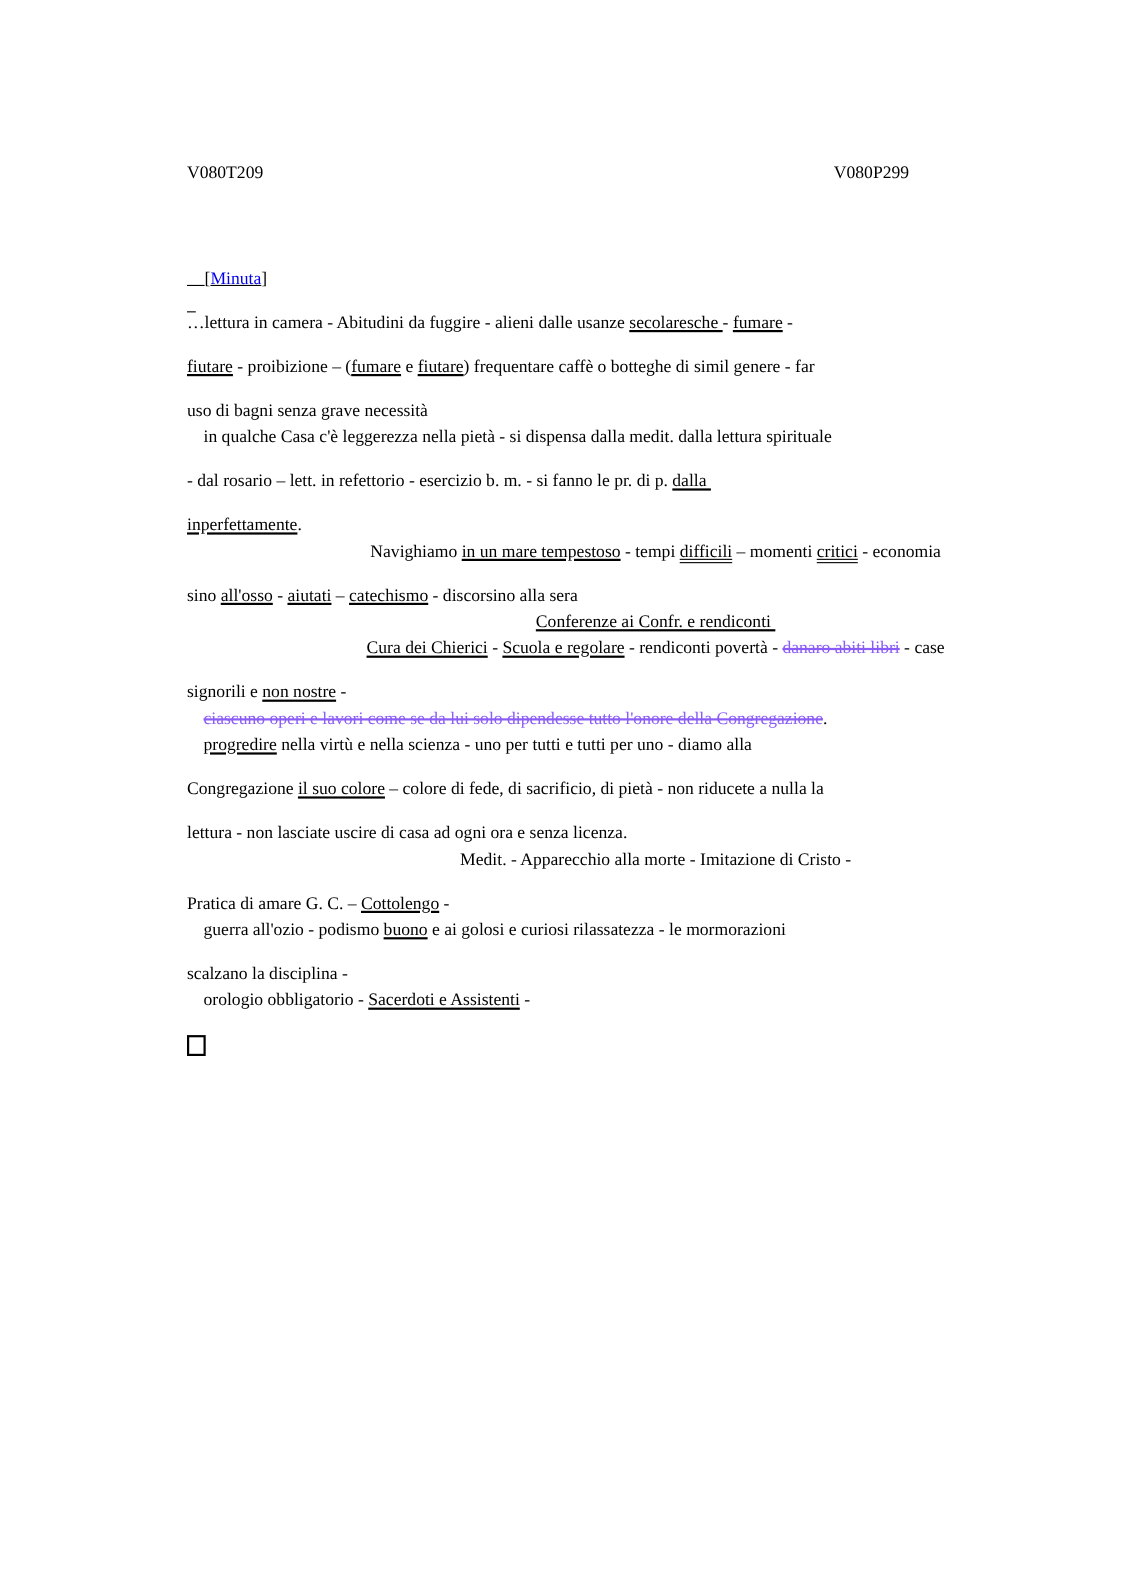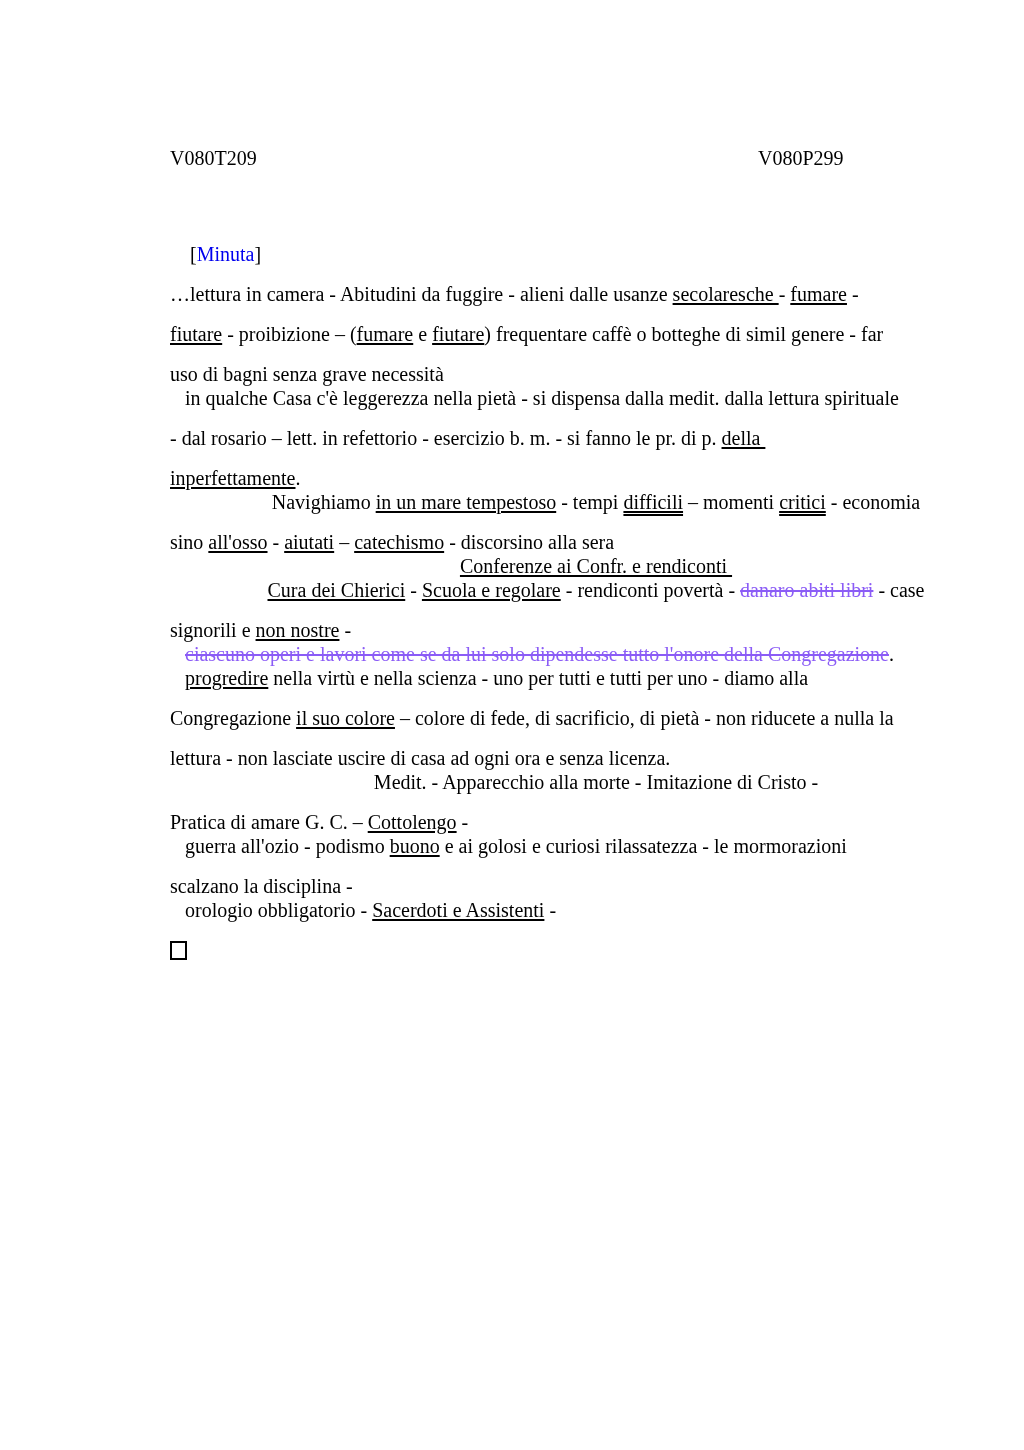--- a/index.html
+++ b/index.html
@@ -4,27 +4,27 @@
 <style>
   * { margin: 0; padding: 0; box-sizing: border-box; }
   html, body { background: #ffffff; }
   .page {
     position: relative;
     width: 1024px;
     height: 1450px;
     background: #ffffff;
     color: #000000;
     font-family: "Liberation Serif", serif;
-    font-size: 20px;
+    font-size: 16px;
     line-height: 24px;
     overflow: hidden;
   }
   .header-left  { position: absolute; left: 170px; top: 146px; white-space: pre; }
   .header-right { position: absolute; left: 758px; top: 146px; white-space: pre; }
-  .minuta-line  { position: absolute; left: 170px; top: 218px; white-space: pre; }
+  .minuta-line  { position: absolute; left: 170px; top: 218px; white-space: pre; text-decoration: underline; }
   .minuta-label { color: #0000ee; }
   .doc-body { position: absolute; left: 170px; top: 266px; width: 800px; }
   .line { white-space: pre; }
   .indent-none  { padding-left: 0; margin-top: 16px; }
   .indent-small { padding-left: 15px; }
   .indent-tab   { padding-left: 52px; text-align: center; }
   .seg-plain { }
   .seg-u {
     text-decoration-line: underline;
     text-decoration-thickness: 1.5px;
@@ -58,21 +58,21 @@
 
   <div class="minuta-line">
     <span>[</span><span class="minuta-label">Minuta</span><span>]</span>
   </div>
 
   <div class="doc-body">
       <div class="line indent-none"><span class="seg-plain">…lettura in camera - Abitudini da fuggire - alieni dalle usanze </span><span class="seg-u">secolaresche </span><span class="seg-plain">- </span><span class="seg-u">fumare</span><span class="seg-plain"> -</span></div>
       <div class="line indent-none"><span class="seg-u">fiutare</span><span class="seg-plain"> - proibizione – (</span><span class="seg-u">fumare</span><span class="seg-plain"> e </span><span class="seg-u">fiutare</span><span class="seg-plain">) frequentare caffè o botteghe di simil genere - far</span></div>
       <div class="line indent-none"><span class="seg-plain">uso di bagni senza grave necessità</span></div>
       <div class="line indent-small"><span class="seg-plain">in qualche Casa c'è leggerezza nella pietà - si dispensa dalla medit. dalla lettura spirituale</span></div>
-      <div class="line indent-none"><span class="seg-plain">- dal rosario – lett. in refettorio - esercizio b. m. - si fanno le pr. di p. </span><span class="seg-u">della </span></div>
+      <div class="line indent-none"><span class="seg-plain">- dal rosario – lett. in refettorio - esercizio b. m. - si fanno le pr. di p. </span><span class="seg-u">dalla </span></div>
       <div class="line indent-none"><span class="seg-u">inperfettamente</span><span class="seg-plain">.</span></div>
       <div class="line indent-tab"><span class="seg-plain">Navighiamo </span><span class="seg-u">in un mare tempestoso</span><span class="seg-plain"> - tempi </span><span class="seg-uu">difficili</span><span class="seg-plain"> – momenti </span><span class="seg-uu">critici</span><span class="seg-plain"> - economia</span></div>
       <div class="line indent-none"><span class="seg-plain">sino </span><span class="seg-u">all'osso</span><span class="seg-plain"> - </span><span class="seg-u">aiutati</span><span class="seg-plain"> – </span><span class="seg-u">catechismo</span><span class="seg-plain"> - discorsino alla sera</span></div>
       <div class="line indent-tab"><span class="seg-u">Conferenze ai Confr. e rendiconti </span></div>
       <div class="line indent-tab"><span class="seg-u">Cura dei Chierici</span><span class="seg-plain"> - </span><span class="seg-u">Scuola e regolare</span><span class="seg-plain"> - rendiconti povertà - </span><span class="seg-rs">danaro abiti libri</span><span class="seg-plain"> - case</span></div>
       <div class="line indent-none"><span class="seg-plain">signorili e </span><span class="seg-u">non nostre</span><span class="seg-plain"> -</span></div>
       <div class="line indent-small"><span class="seg-rs">ciascuno operi e lavori come se da lui solo dipendesse tutto l'onore della Congregazione</span><span class="seg-plain">.</span></div>
       <div class="line indent-small"><span class="seg-u">progredire</span><span class="seg-plain"> nella virtù e nella scienza - uno per tutti e tutti per uno - diamo alla</span></div>
       <div class="line indent-none"><span class="seg-plain">Congregazione </span><span class="seg-u">il suo colore</span><span class="seg-plain"> – colore di fede, di sacrificio, di pietà - non riducete a nulla la</span></div>
       <div class="line indent-none"><span class="seg-plain">lettura - non lasciate uscire di casa ad ogni ora e senza licenza.</span></div>

